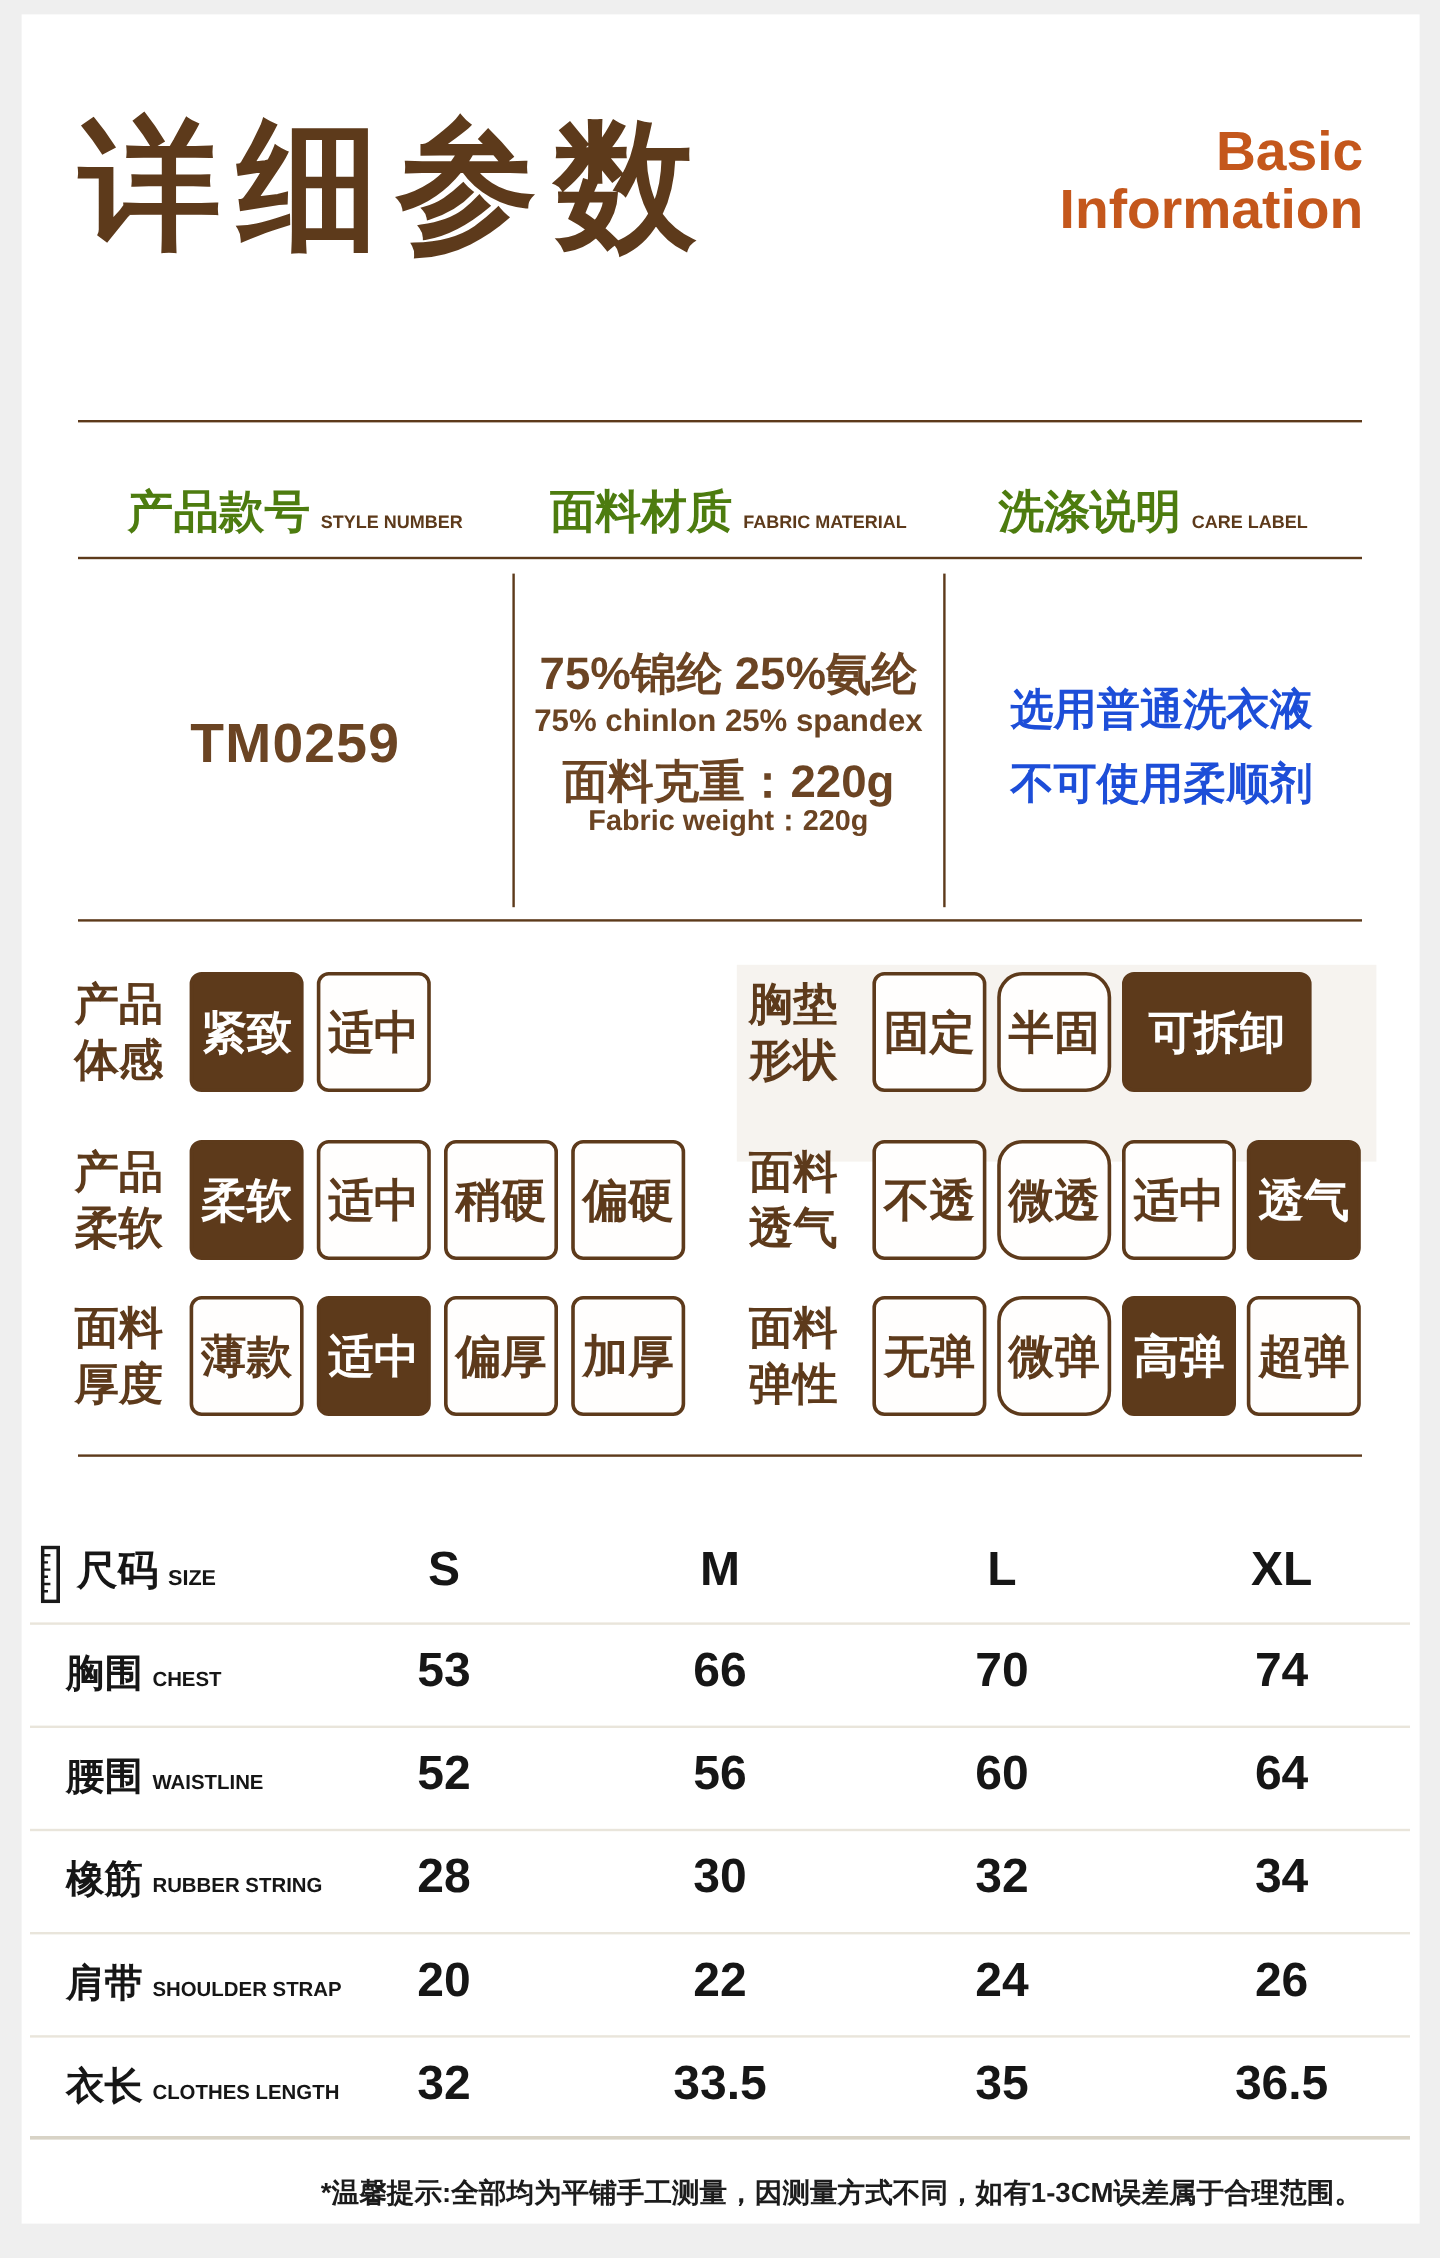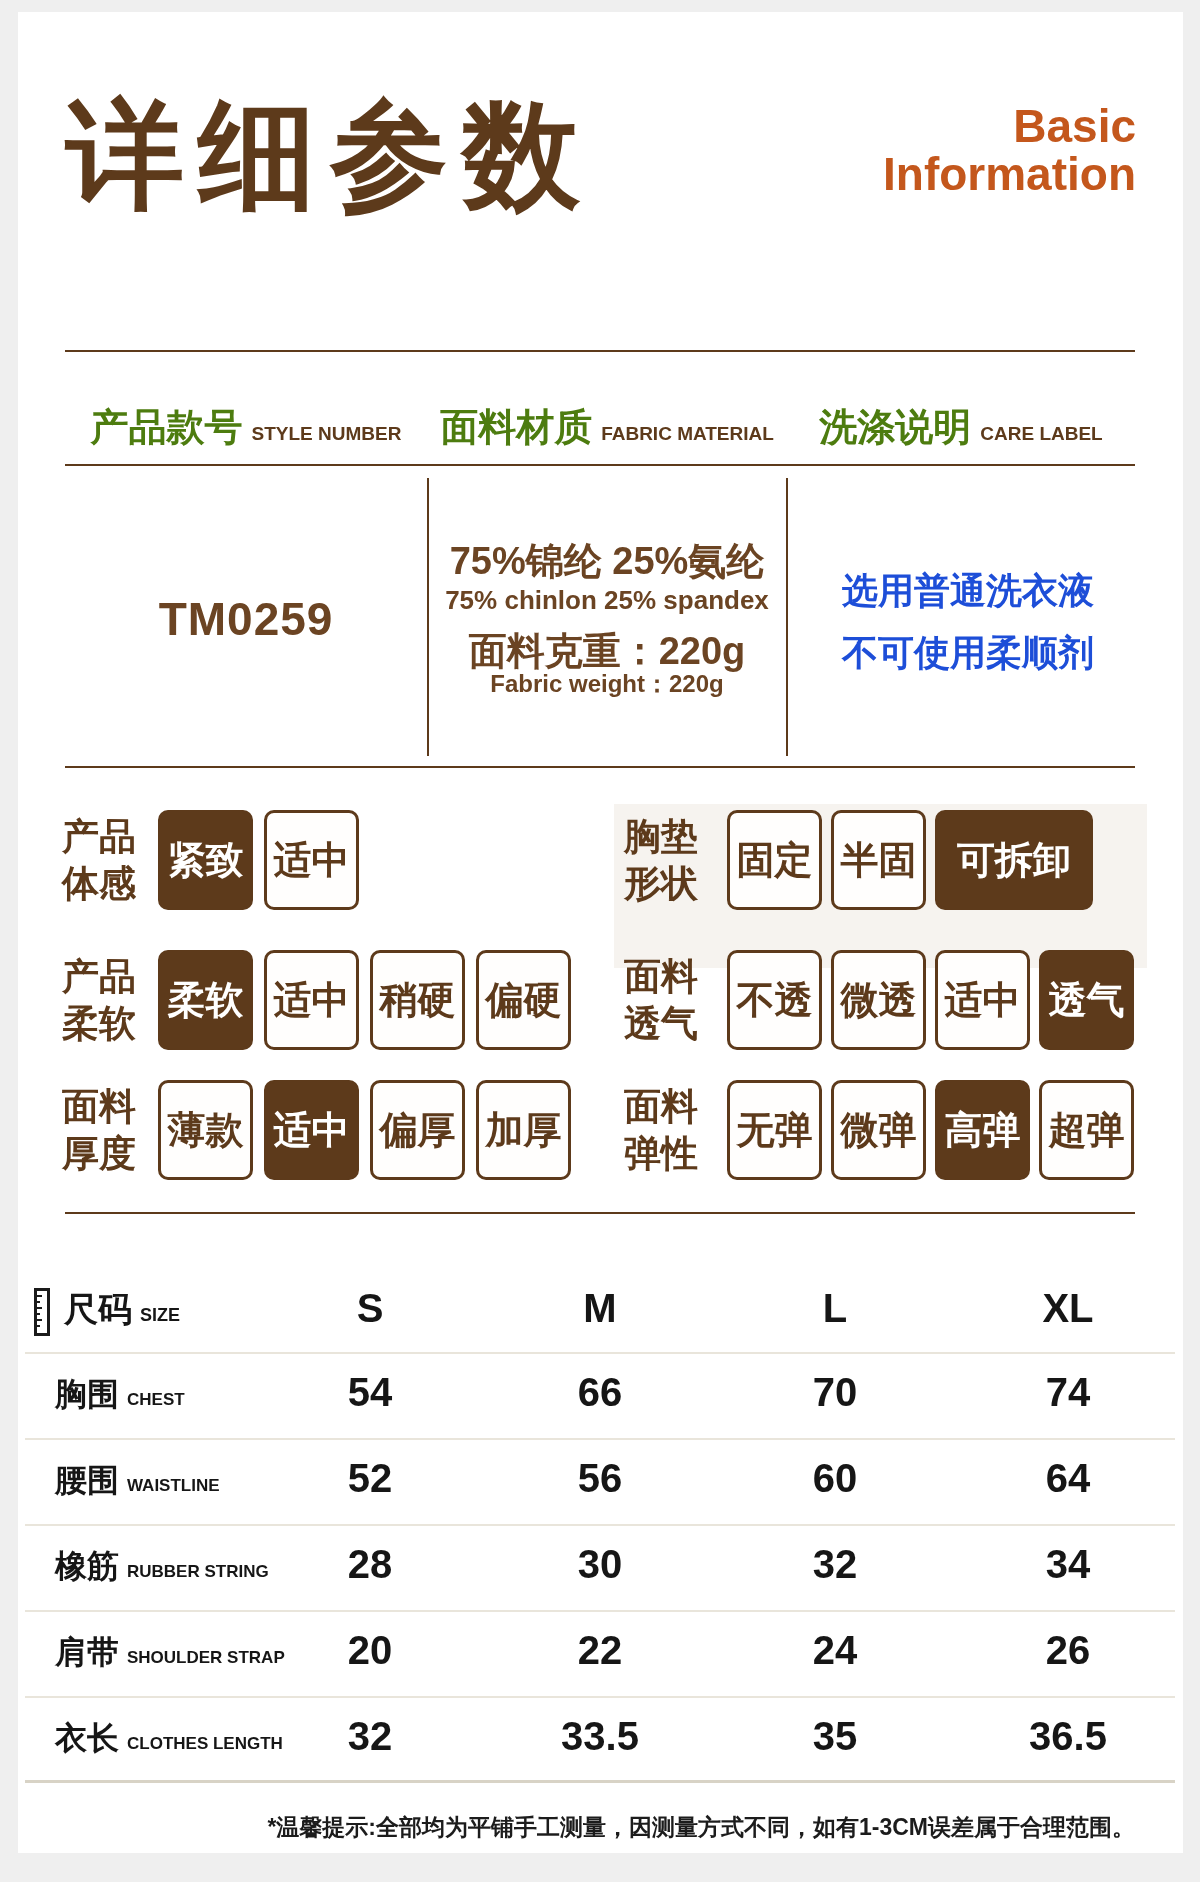--- a/index.html
+++ b/index.html
@@ -19,21 +19,21 @@
   
   .hrule{left:65px;width:1070px;height:2px;background:#5d3a1b;}
   #rule1{top:350px;}
   #rule2{top:464px;}
   #rule3{top:766px;}
   #rule4{top:1212px;}
 
   
   .info-head{top:396px;width:360px;height:50px;display:flex;justify-content:center;align-items:flex-end;white-space:nowrap;}
   .info-head .cn{font-size:38px;font-weight:800;color:#4d7c0f;line-height:1;}
-  .info-head .en{font-size:19px;font-weight:700;color:#5d3a1b;margin-left:9px;line-height:1;padding-bottom:3px;}
+  .info-head .en{font-size:15px;font-weight:700;color:#5d3a1b;margin-left:9px;line-height:1;padding-bottom:3px;}
   #ihead1{left:66px;}  #ihead2{left:427px;}  #ihead3{left:781px;}
 
   .vline{top:478px;width:2px;height:278px;background:#5d3a1b;}
   #vline1{left:427px;} #vline2{left:786px;}
 
   #style-number{left:66px;top:592px;width:360px;font-size:46px;font-weight:800;color:#6b4423;text-align:center;letter-spacing:1px;}
   .fab{left:428px;width:358px;text-align:center;color:#6b4423;white-space:nowrap;}
   #fab1{top:536px;font-size:38px;font-weight:700;}
   #fab2{top:585px;font-size:26px;font-weight:600;}
   #fab3{top:626px;font-size:38px;font-weight:700;}
@@ -46,21 +46,21 @@
   #row1-bg{left:614px;top:804px;width:533px;height:164px;background:#f6f3ef;}
   .flabel{top:0;height:100px;display:flex;flex-direction:column;justify-content:center;
           font-size:37px;font-weight:800;color:#5d3a1b;line-height:47px;white-space:nowrap;}
   .flabel.left{left:62px;} .flabel.right{left:624px;align-items:flex-end;}
   .chip{top:0;width:95px;height:100px;border:3px solid #5d3a1b;border-radius:10px;background:#fffefd;
         box-sizing:border-box;display:flex;align-items:center;justify-content:center;
         font-size:38px;font-weight:800;color:#5d3a1b;white-space:nowrap;}
   .chip.sel{background:#5d3a1b;color:#ffffff;}
   .chip.wide{width:158px;}
   .c1{left:158px;} .c2{left:264px;} .c3{left:370px;} .c4{left:476px;}
-  .r1{left:727px;} .r2{left:831px;} .r3{left:935px;} .r4{left:1039px;}
+  .r1{left:727px;} .r2{left:831px;border-radius:21px;} .r3{left:935px;} .r4{left:1039px;}
 
   
   #size-head{left:0;top:1286px;width:1200px;height:52px;}
   #ruler-icon{left:34px;top:2px;}
   #size-label{left:64px;top:6px;display:flex;align-items:flex-end;white-space:nowrap;}
   #size-label .cn{font-size:34px;font-weight:800;color:#161616;line-height:1;}
   #size-label .en{font-size:18px;font-weight:700;color:#161616;margin-left:8px;line-height:1;padding-bottom:2px;}
   .szcol{top:0;width:200px;text-align:center;font-size:40px;font-weight:600;color:#161616;}
   .v1{left:270px;} .v2{left:500px;} .v3{left:735px;} .v4{left:968px;}
 
@@ -201,21 +201,21 @@
 <div id="sep3" class="abs sep"></div>
 <div id="sep4" class="abs sep"></div>
 <div id="sep5" class="abs sep"></div>
 <div id="sep-final" class="abs"></div>
 
 <div id="srow1" class="abs srow">
   <div class="rlabel">
     <span class="cn">胸围</span>
     <span class="en">CHEST</span>
   </div>
-  <div class="abs szcol v1">54</div>
+  <div class="abs szcol v1">53</div>
   <div class="abs szcol v2">66</div>
   <div class="abs szcol v3">70</div>
   <div class="abs szcol v4">74</div>
 </div>
 <div id="srow2" class="abs srow">
   <div class="rlabel">
     <span class="cn">腰围</span>
     <span class="en">WAISTLINE</span>
   </div>
   <div class="abs szcol v1">52</div>

